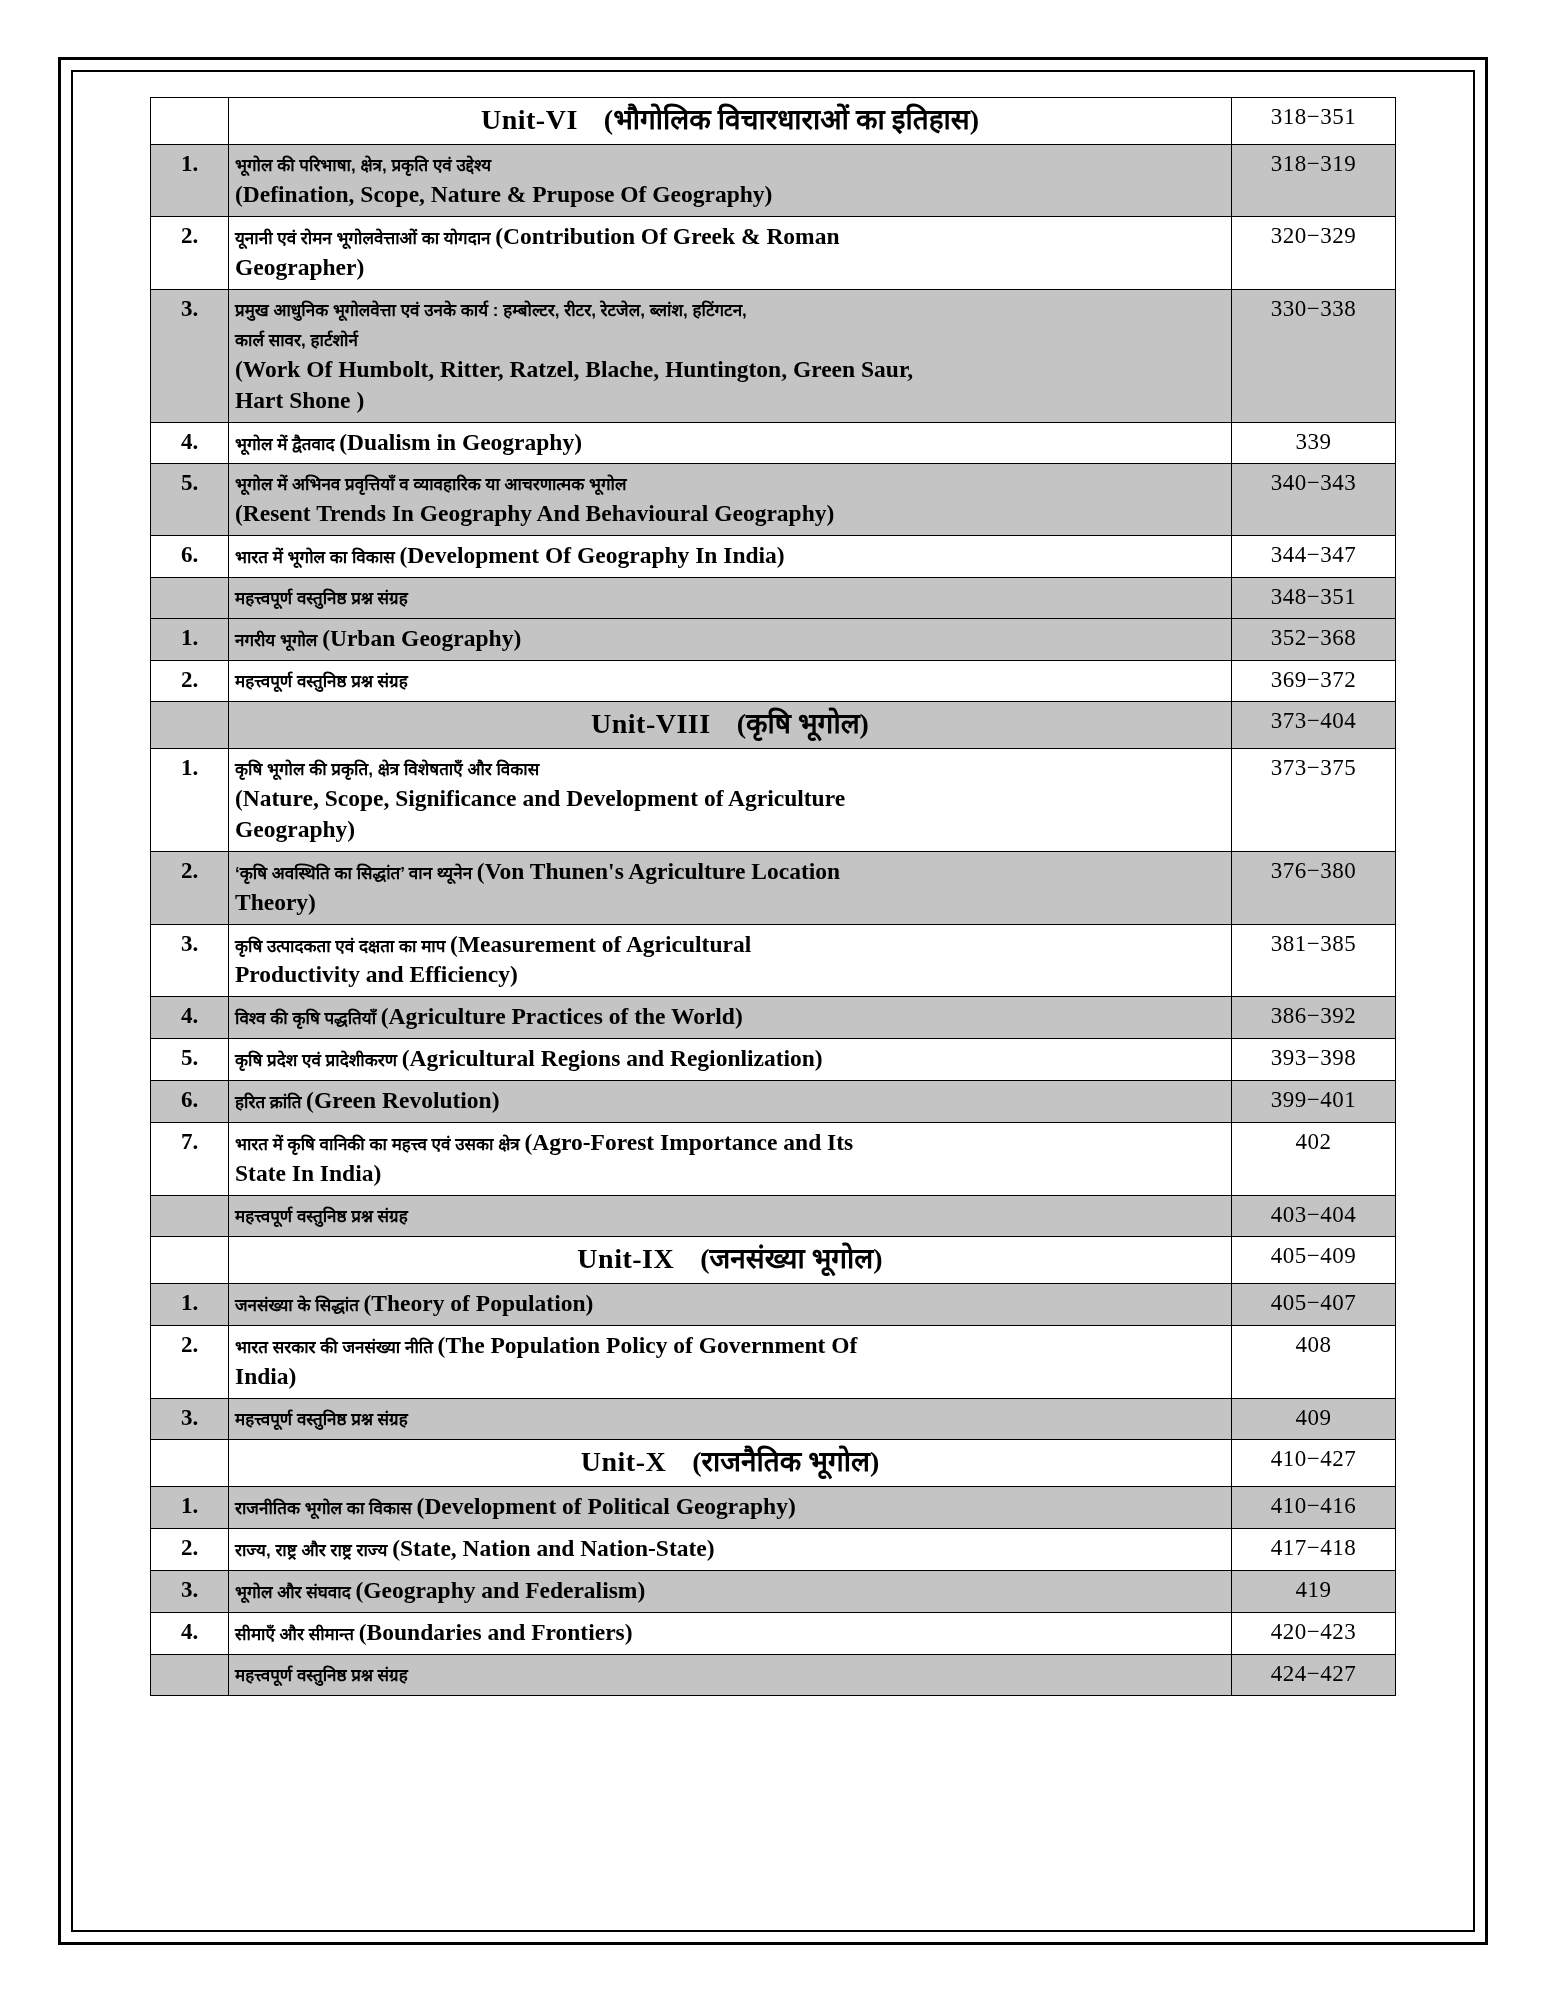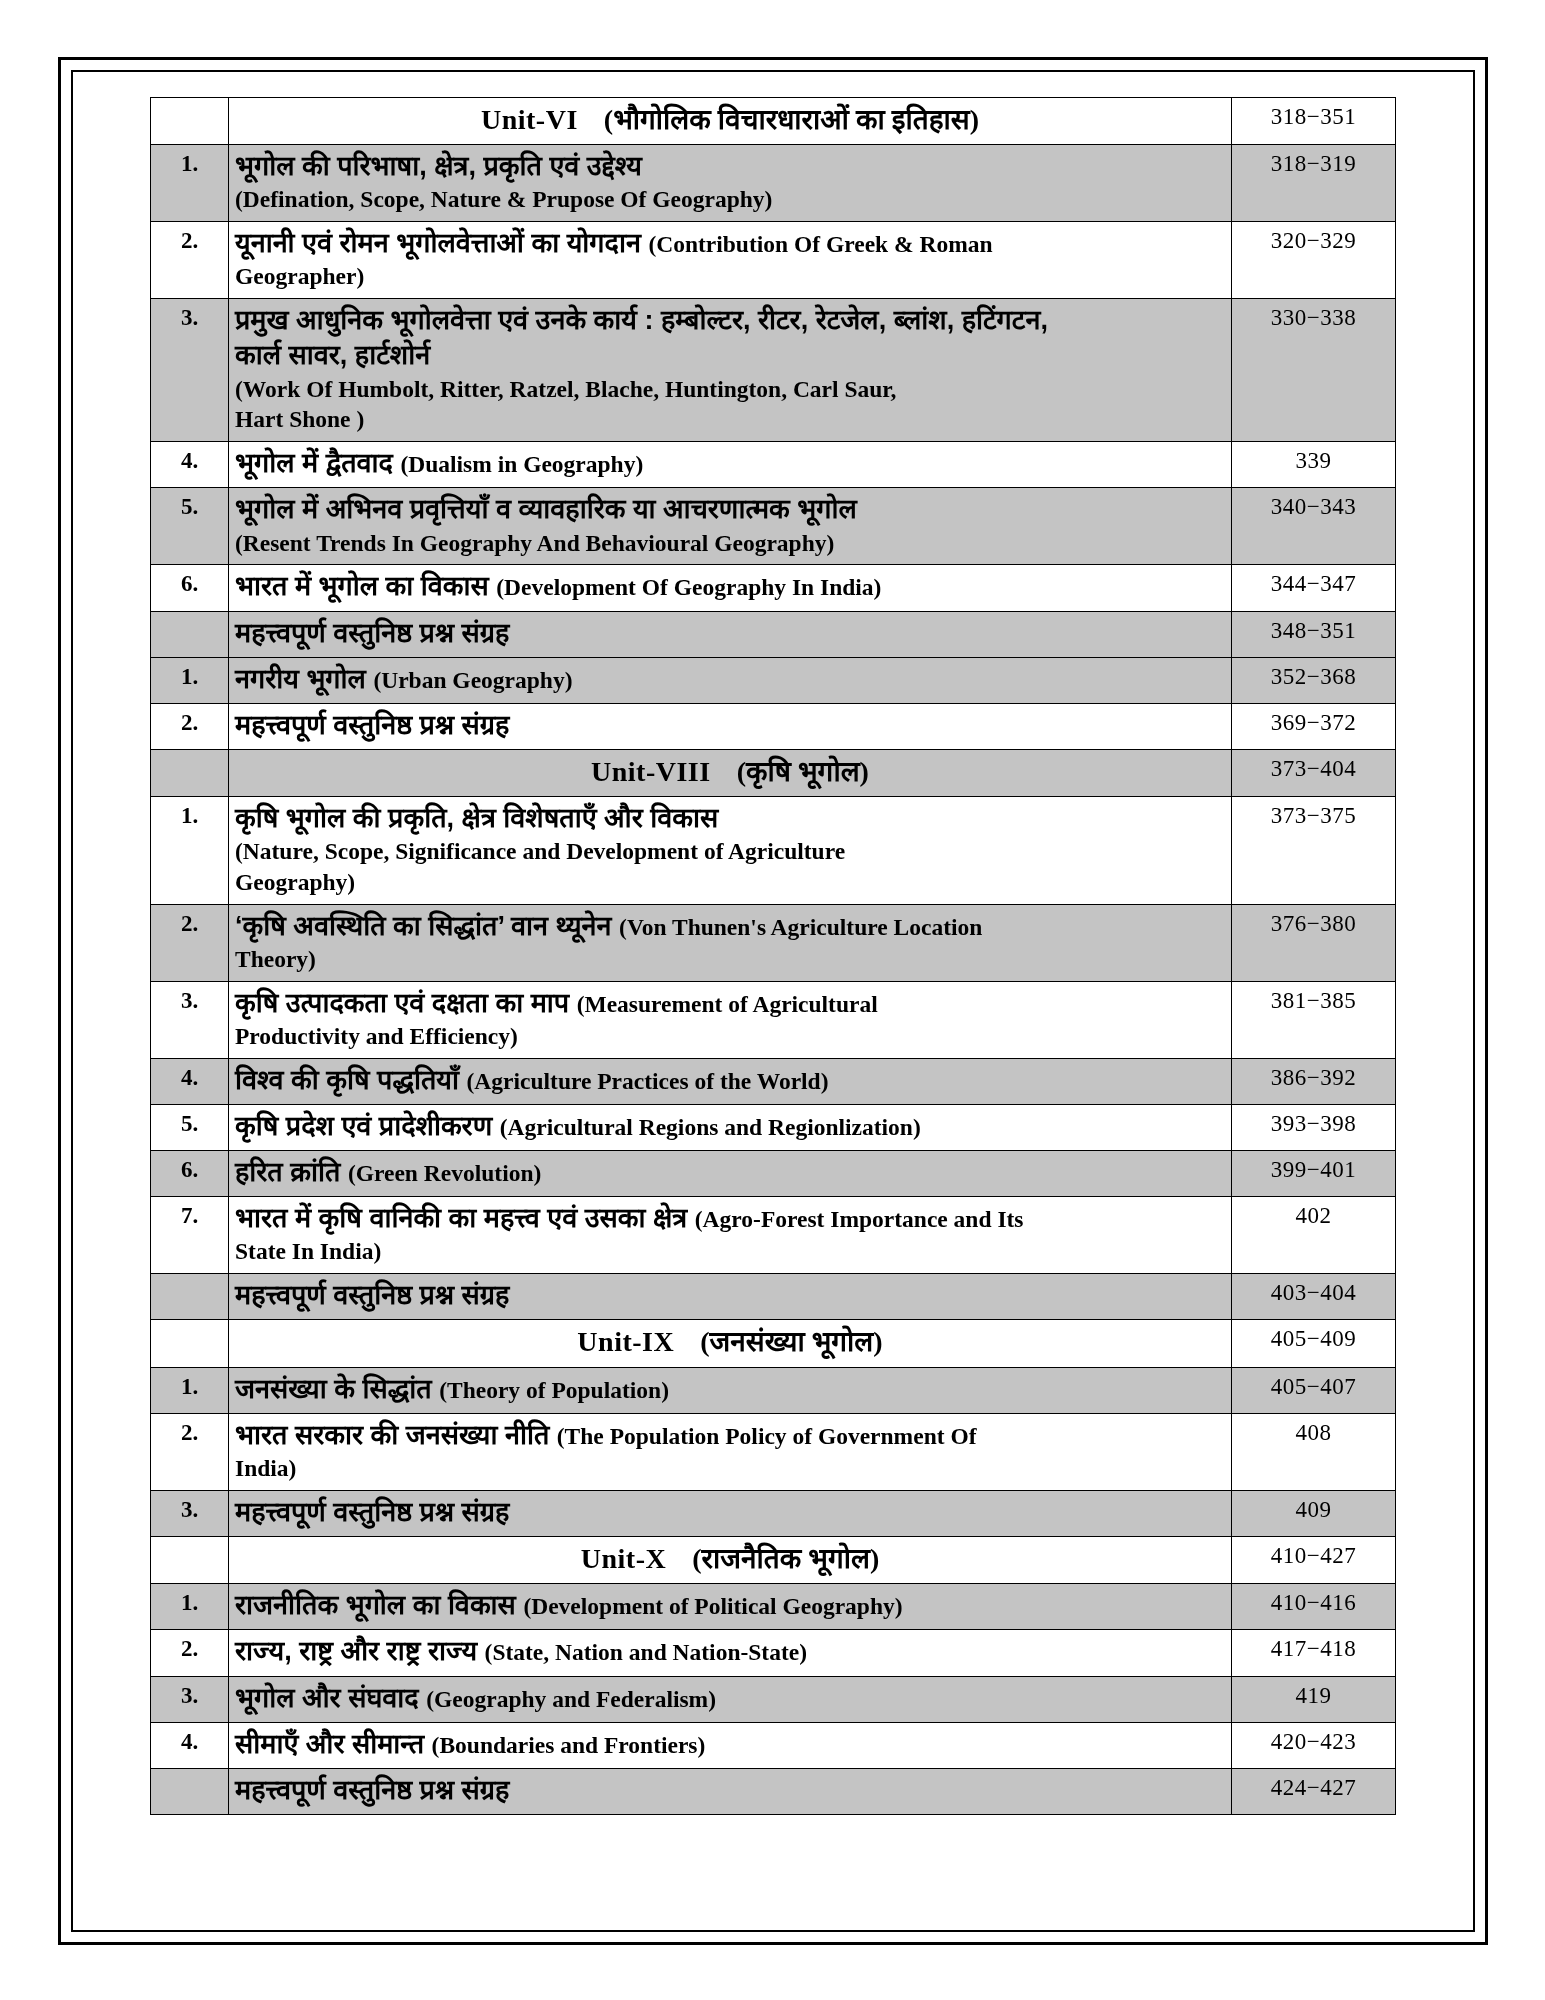--- a/index.html
+++ b/index.html
@@ -91,21 +91,21 @@
     padding: 8px 6px 10px 6px;
   }
   td.unit .unit-en { letter-spacing: 0.5px; }
   td.unit .unit-gap { display: inline-block; width: 26px; }
   td.unit .unit-hi { font-weight: bold; }
 
   
   .hi {
     font-family: "Liberation Sans", "DejaVu Sans", sans-serif;
     font-weight: bold;
-    font-size: 27px;
+    font-size: 17px;
   }
   .en {
     font-weight: bold;
     font-size: 23.5px;
     text-align: center;
   }
   .ln { display: block; }
   .justified {
     text-align: justify;
     text-align-last: left;
@@ -145,21 +145,21 @@
             <div class="ln"><span class="hi">यूनानी एवं रोमन भूगोलवेत्ताओं का योगदान </span><span class="en">(Contribution Of Greek &amp; Roman</span></div>
             <div class="ln"><span class="en">Geographer)</span></div>
           </td>
           <td class="page">320−329</td>
         </tr>
         <tr class="shade">
           <td class="num">3.</td>
           <td class="title">
             <div class="ln"><span class="hi">प्रमुख आधुनिक भूगोलवेत्ता एवं उनके कार्य : हम्बोल्टर, रीटर, रेटजेल, ब्लांश, हटिंगटन,</span></div>
             <div class="ln"><span class="hi">कार्ल सावर, हार्टशोर्न</span></div>
-            <div class="ln"><span class="en">(Work Of Humbolt, Ritter, Ratzel, Blache, Huntington, Carl Saur,</span></div>
+            <div class="ln"><span class="en">(Work Of Humbolt, Ritter, Ratzel, Blache, Huntington, Green Saur,</span></div>
             <div class="ln"><span class="en">Hart Shone )</span></div>
           </td>
           <td class="page">330−338</td>
         </tr>
         <tr class="plain">
           <td class="num">4.</td>
           <td class="title">
             <div class="ln"><span class="hi">भूगोल में द्वैतवाद </span><span class="en">(Dualism in Geography)</span></div>
           </td>
           <td class="page">339</td>

